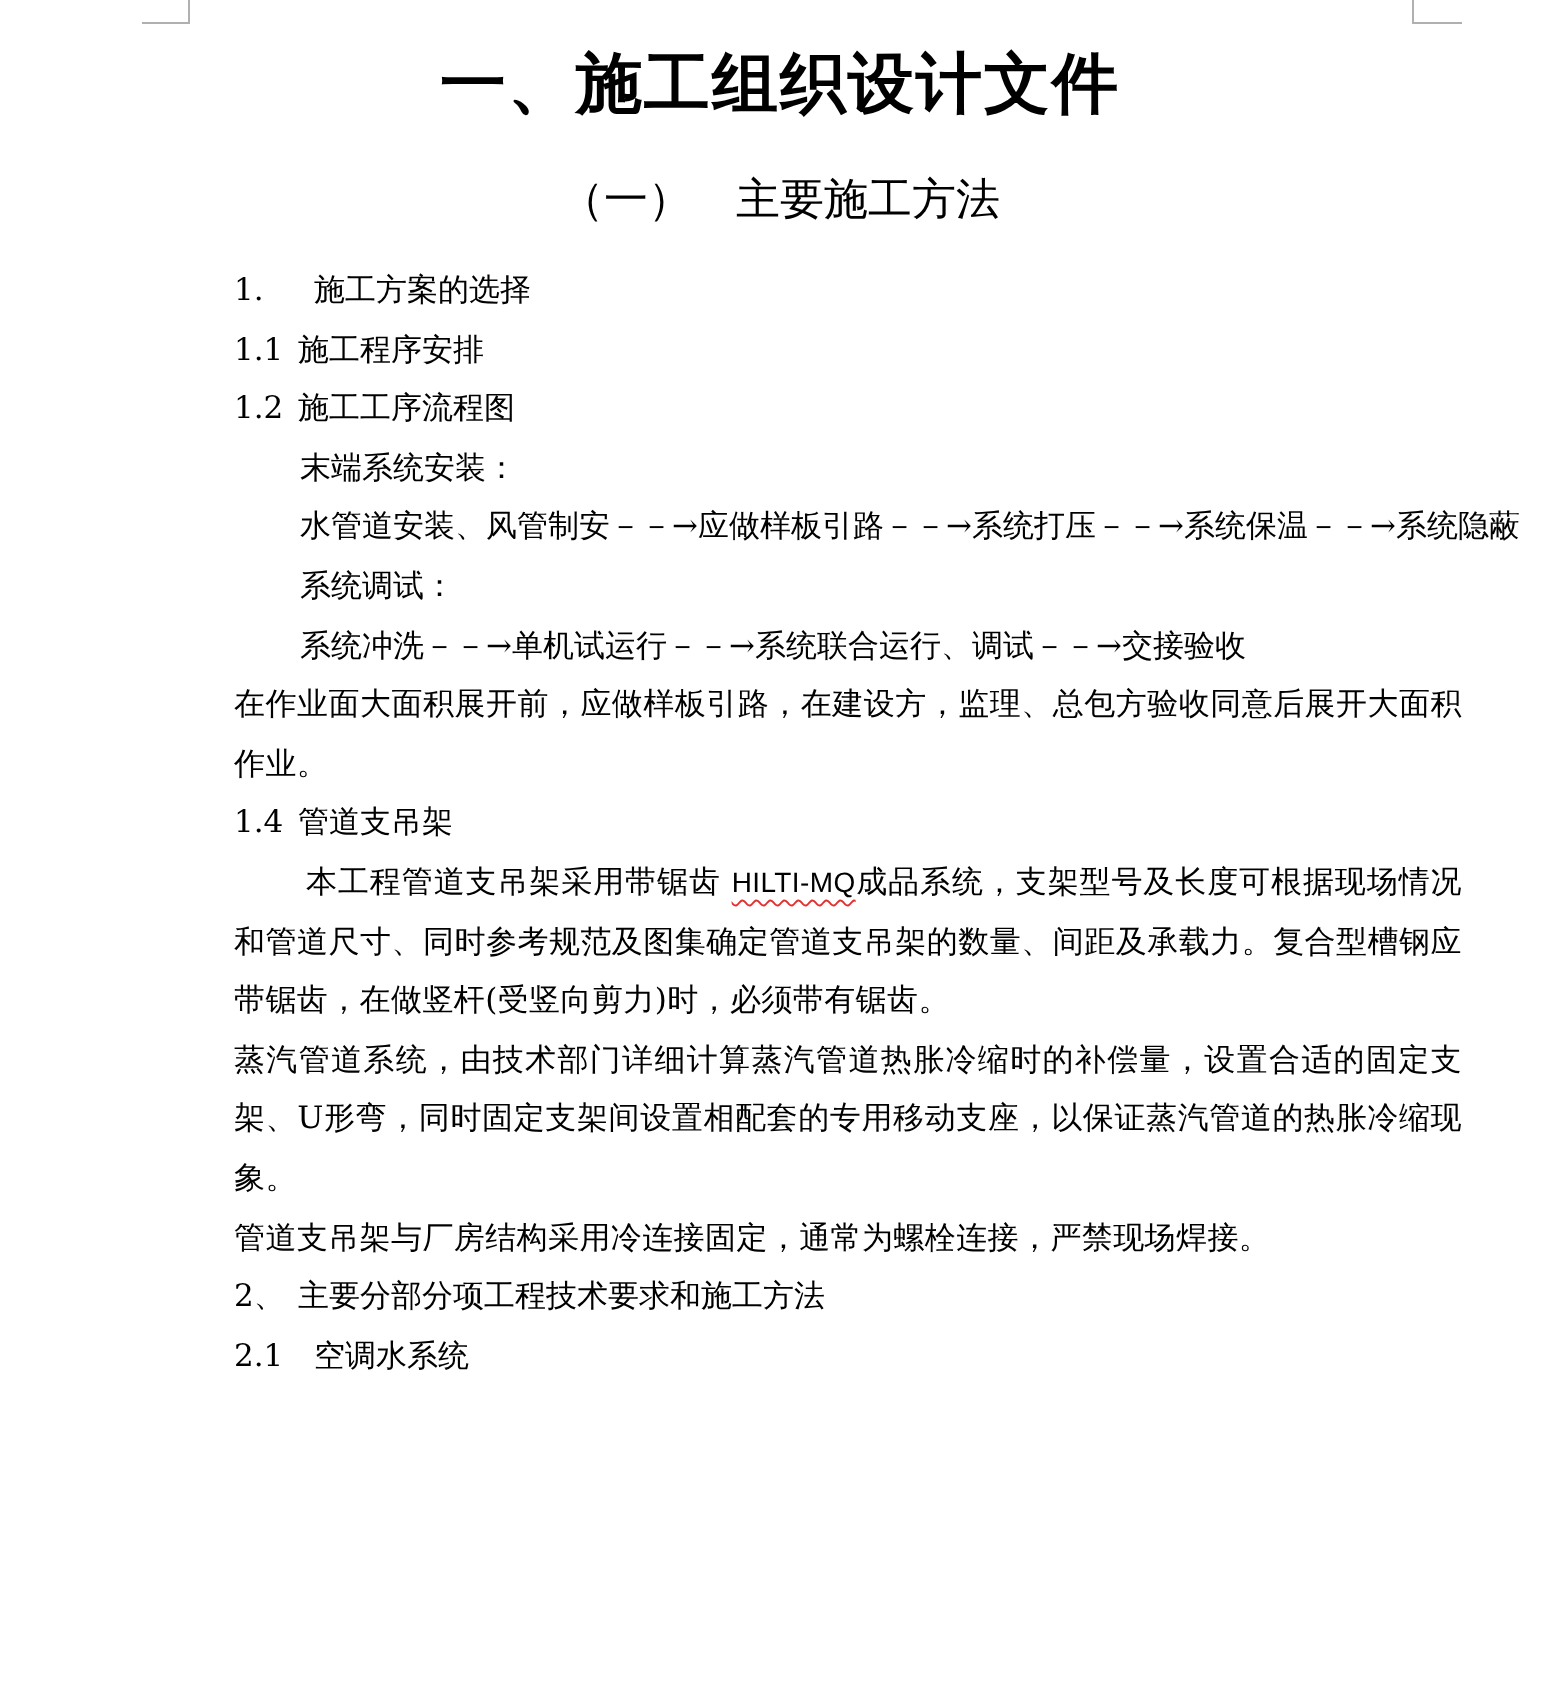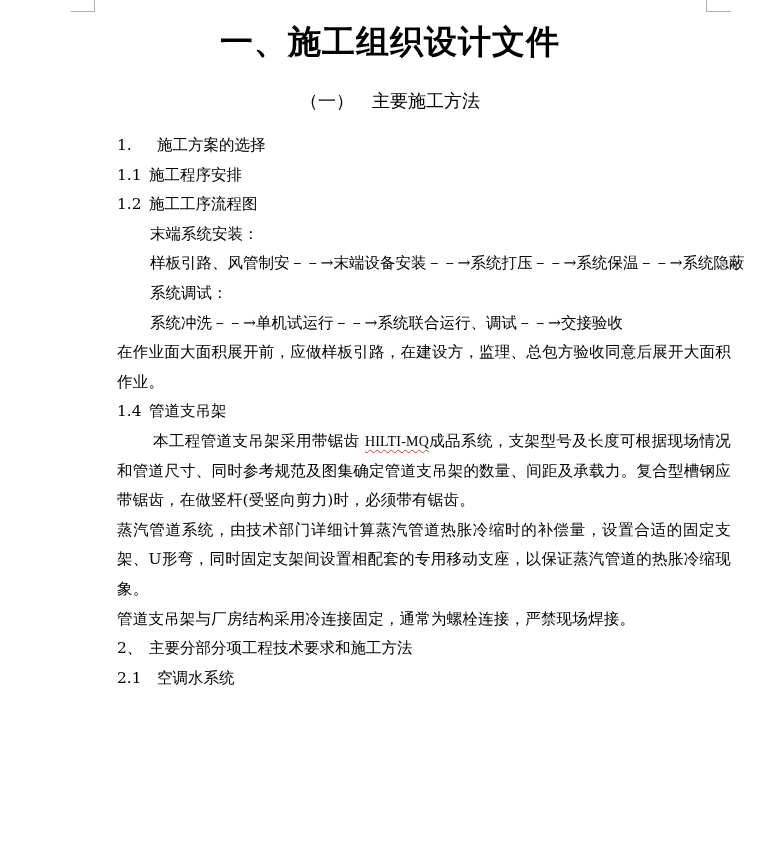--- a/index.html
+++ b/index.html
@@ -4,31 +4,31 @@
 <style>
   html, body { margin:0; padding:0; background:#ffffff; }
   body { width:780px; height:851px; position:relative; overflow:hidden;
          font-family:"DejaVu Serif", "Liberation Serif", serif; color:#000; }
   .corner { position:absolute; border-color:#b0b0b0; border-style:solid; }
   .corner.tl { left:71px; top:0; width:23px; height:11px; border-width:0 1px 1px 0; }
   .corner.tr { left:706px; top:0; width:24px; height:11px; border-width:0 0 1px 1px; }
   .title { position:absolute; left:0; width:780px; top:20px; text-align:center;
            font-size:33px; font-weight:bold; letter-spacing:1px; line-height:44px; }
   .subtitle { position:absolute; left:0; width:780px; top:83px; text-align:center;
-              font-size:18px; line-height:36px; }
+              font-size:22px; line-height:36px; }
   .body { position:absolute; left:93px; top:131px; width:614px;
           font-size:15.5px; line-height:29.6px;margin-left:24px; }
   .line { white-space:nowrap; height:29.6px; overflow:visible; }
   .para { text-align:justify; text-align-last:left; letter-spacing:0.2px; }
   .indent1 { padding-left:33px; }
   .indent-first { text-indent:56px; }
   .indent-first-small { text-indent:36px; }
   .wrap { white-space:normal; }
   .spell { text-decoration: underline wavy #e03030; text-decoration-thickness:1px; text-underline-offset:3px;
-           font-family:Liberation Serif, serif; font-size:14px; }
+           font-family:Liberation Sans, sans-serif; font-size:14px; }
   .num { display:inline-block; min-width:32px; }
   .num-wide { display:inline-block; min-width:40px; }
 </style>
 </head>
 <body>
 
 <div class="corner tl"></div>
 <div class="corner tr"></div>
 
 <div class="title">一、施工组织设计文件</div>
@@ -43,21 +43,21 @@
   <div class="line">
     <span class="num">1.1</span><span>施工程序安排</span>
   </div>
 
 
   <div class="line">
     <span class="num">1.2</span><span>施工工序流程图</span>
   </div>
 
   <div class="line indent1">末端系统安装：</div>
-  <div class="line indent1">样板引路、风管制安－－→末端设备安装－－→系统打压－－→系统保温－－→系统隐蔽</div>
+  <div class="line indent1">水管道安装、风管制安－－→应做样板引路－－→系统打压－－→系统保温－－→系统隐蔽</div>
   <div class="line indent1">系统调试：</div>
   <div class="line indent1">系统冲洗－－→单机试运行－－→系统联合运行、调试－－→交接验收</div>
 
 
   <div class="para wrap">在作业面大面积展开前，应做样板引路，在建设方，监理、总包方验收同意后展开大面积作业。</div>
 
   <div class="line">
     <span class="num">1.4</span><span>管道支吊架</span>
   </div>
 

